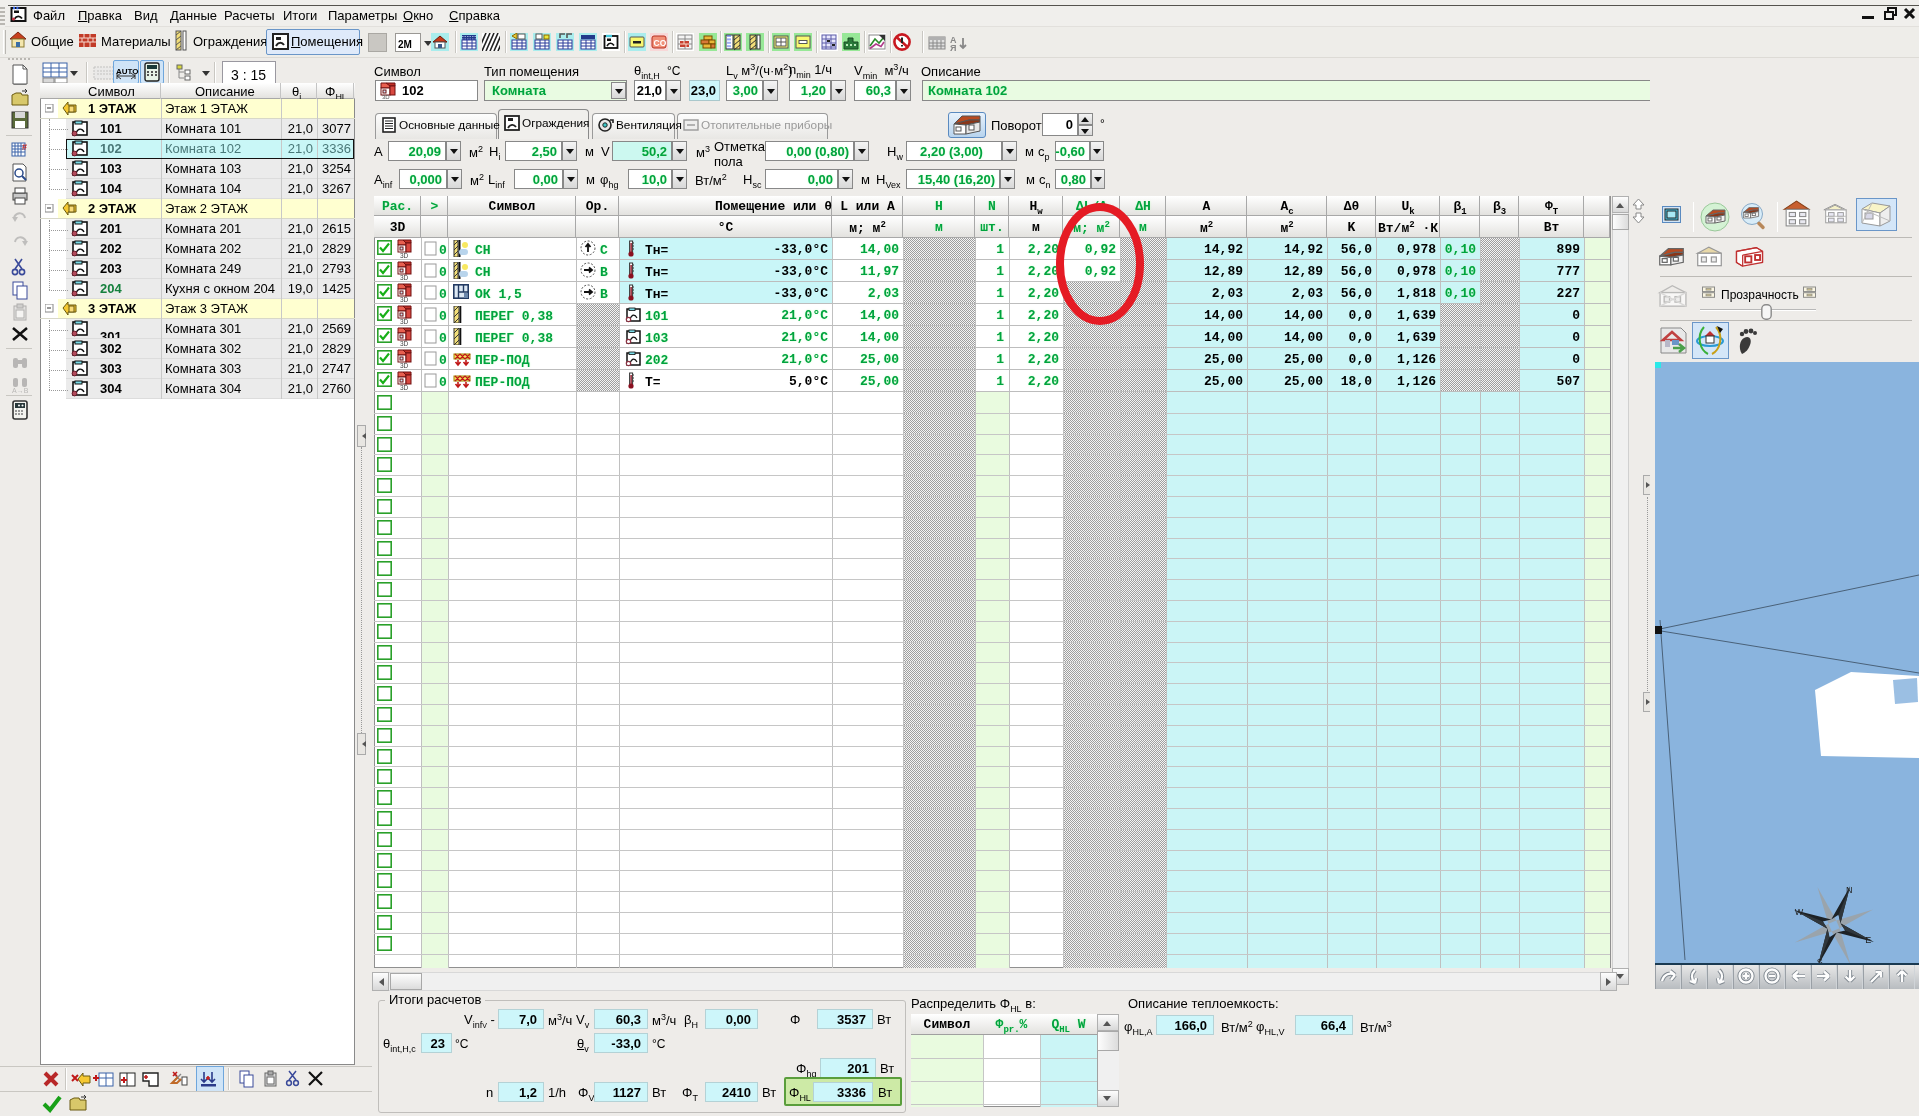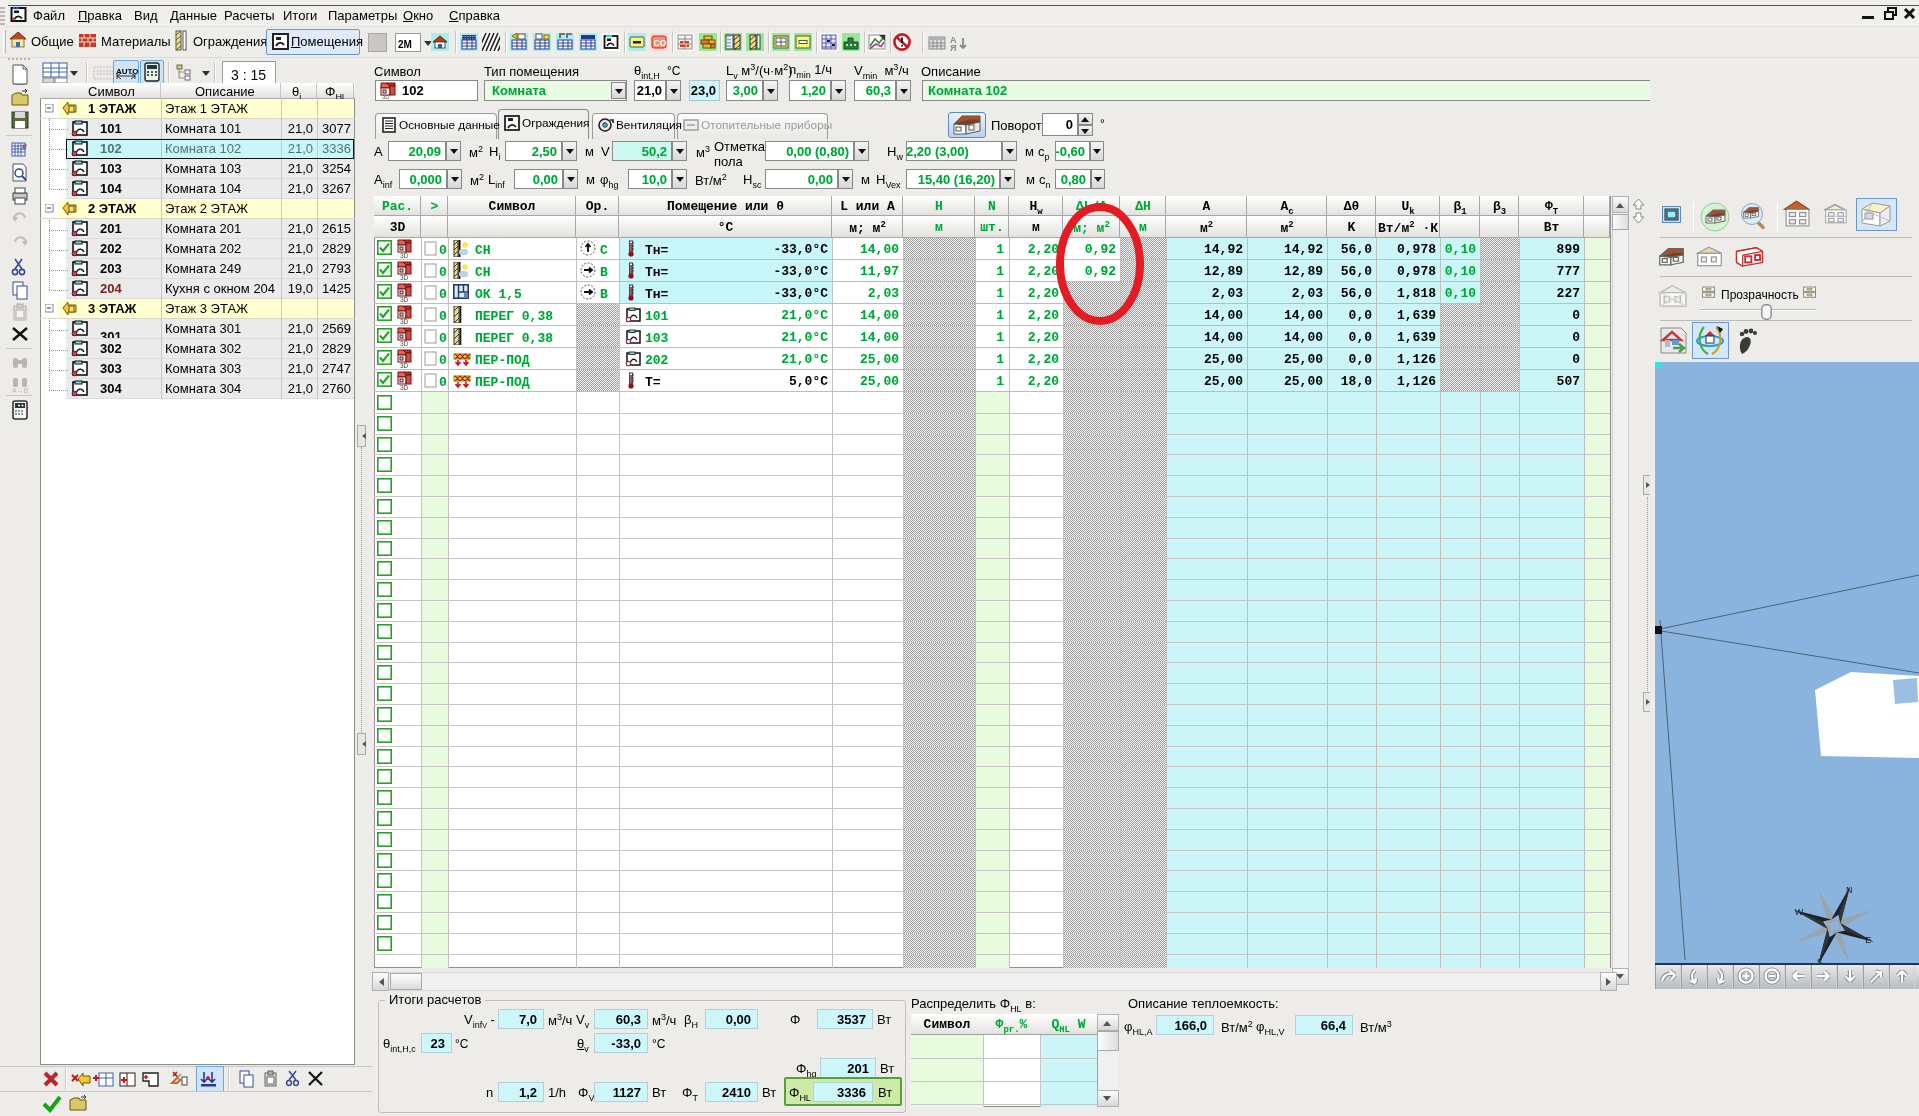--- a/index.html
+++ b/index.html
@@ -499,21 +499,21 @@
     <span class="ab" style="width:34px;text-align:right;color:#000">2793</span>
   </div>
 <div class="ab " style="left:66px;top:278px;width:288px;height:1px;background:#dcdcdc;"></div>
 <div class="ab " style="left:66px;top:279px;width:288px;height:20px;background:#ebebeb;"></div>
 <div class="ab" style="left:70px;top:280px"><svg width="19" height="17" viewBox="0 0 19 17">
       <rect x="3" y="2" width="14" height="13" fill="#fff" stroke="#111" stroke-width="1.6"></rect>
       <rect x="5" y="1" width="7" height="3" fill="#7adce8" stroke="#111"></rect>
       <path d="M6 13 C8 8 12 8 14 12" stroke="#111" stroke-width="1.4" fill="none"></path>
       <circle cx="4.5" cy="13.5" r="2.4" fill="#b04a5a" stroke="#6a1a2a"></circle>
     </svg></div>
-<div class="ab " style="left:100px;top:281px;"><b style="color:#7f1d1d">204</b></div>
+<div class="ab " style="left:100px;top:281px;"><b style="color:#15803d">204</b></div>
 <div class="ab " style="left:165px;top:281px;"><span style="color:#000">Кухня с окном 204</span></div>
 <div class="ab " style="left:281px;top:281px;">
     <span class="ab" style="width:32px;text-align:right;color:#000">19,0</span>
   </div>
 <div class="ab " style="left:317px;top:281px;">
     <span class="ab" style="width:34px;text-align:right;color:#000">1425</span>
   </div>
 <div class="ab " style="left:66px;top:298px;width:288px;height:1px;background:#dcdcdc;"></div>
 <div class="ab " style="left:58px;top:299px;width:296px;height:20px;background:#ffffd0;"></div>
 <svg class="ab" style="left:45px;top:304px" width="9" height="9">
@@ -806,21 +806,21 @@
 <div class="ab " style="left:696px;top:144px;">м<sup>3</sup></div>
 <div class="ab " style="left:714px;top:139px;">Отметка<br>пола</div>
 <div class="ab fld" style="left:765px;top:141px;width:89px;height:20px;"></div>
 <div class="ab " style="left:765px;top:144px;">
     <b class="ab g" style="width:84px;text-align:right">0,00 (0,80)</b>
   </div>
 <div class="ab arrbtn" style="left:854px;top:141px;width:15px;height:20px;"></div>
 <div class="ab " style="left:887px;top:144px;">H<sub>w</sub></div>
 <div class="ab fld" style="left:906px;top:141px;width:96px;height:20px;"></div>
 <div class="ab " style="left:906px;top:144px;">
-    <b class="ab g" style="width:91px;text-align:left">2,20 (3,00)</b>
+    <b class="ab g" style="width:91px;text-align:center">2,20 (3,00)</b>
   </div>
 <div class="ab arrbtn" style="left:1002px;top:141px;width:15px;height:20px;"></div>
 <div class="ab " style="left:1025px;top:144px;">м</div>
 <div class="ab " style="left:1038px;top:144px;">c<sub>p</sub></div>
 <div class="ab fld" style="left:1055px;top:141px;width:35px;height:20px;"></div>
 <div class="ab " style="left:1055px;top:144px;">
     <b class="ab g" style="width:30px;text-align:right">-0,60</b>
   </div>
 <div class="ab arrbtn" style="left:1090px;top:141px;width:14px;height:20px;"></div>
 <div class="ab " style="left:374px;top:172px;">A<sub>inf</sub></div>
@@ -876,21 +876,21 @@
 <div class="ab hdr" style="left:448px;top:196px;width:128px;height:20px;"></div>
 <div class="ab " style="left:448px;top:199px;">
     <span class="ab mono " style="width:128px;text-align:center">Символ</span>
   </div>
 <div class="ab hdr" style="left:576px;top:196px;width:43px;height:20px;"></div>
 <div class="ab " style="left:576px;top:199px;">
     <span class="ab mono " style="width:43px;text-align:center">Ор.</span>
   </div>
 <div class="ab hdr" style="left:619px;top:196px;width:213px;height:20px;"></div>
 <div class="ab " style="left:619px;top:199px;">
-    <span class="ab mono " style="width:213px;text-align:center">Помещение или θ</span>
+    <span class="ab mono " style="width:213px;text-align:right">Помещение или θ</span>
   </div>
 <div class="ab hdr" style="left:832px;top:196px;width:71px;height:20px;"></div>
 <div class="ab " style="left:832px;top:199px;">
     <span class="ab mono " style="width:71px;text-align:center">L или A</span>
   </div>
 <div class="ab hdr" style="left:903px;top:196px;width:72px;height:20px;"></div>
 <div class="ab " style="left:903px;top:199px;">
     <span class="ab mono g" style="width:72px;text-align:center">H</span>
   </div>
 <div class="ab hdr" style="left:975px;top:196px;width:34px;height:20px;"></div>

